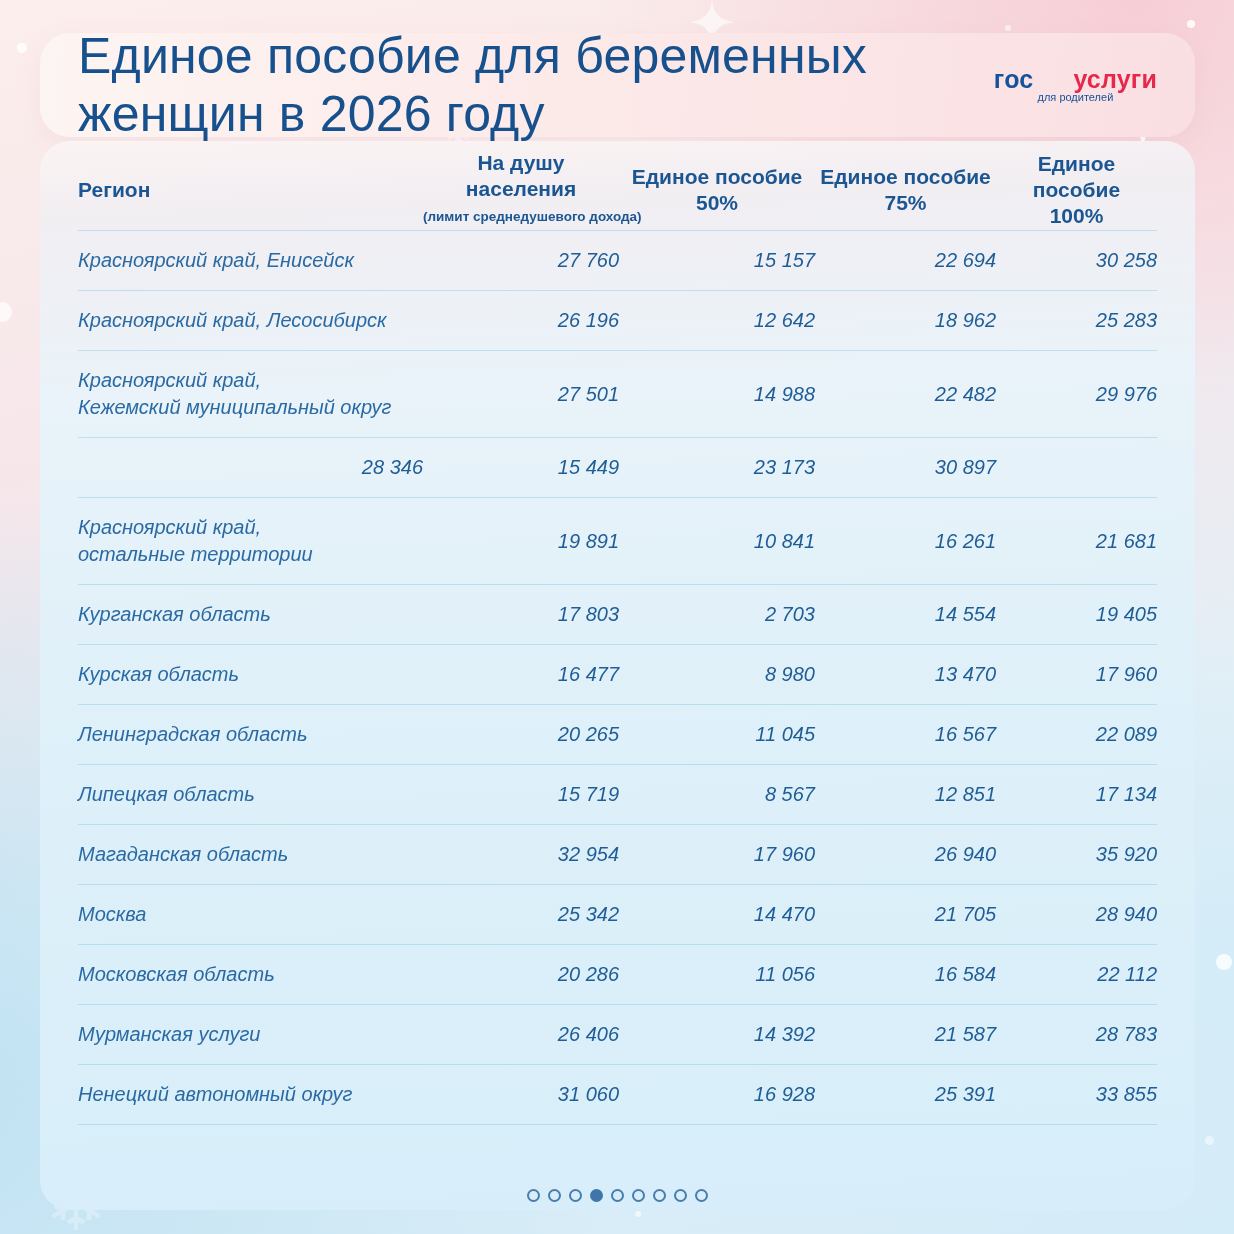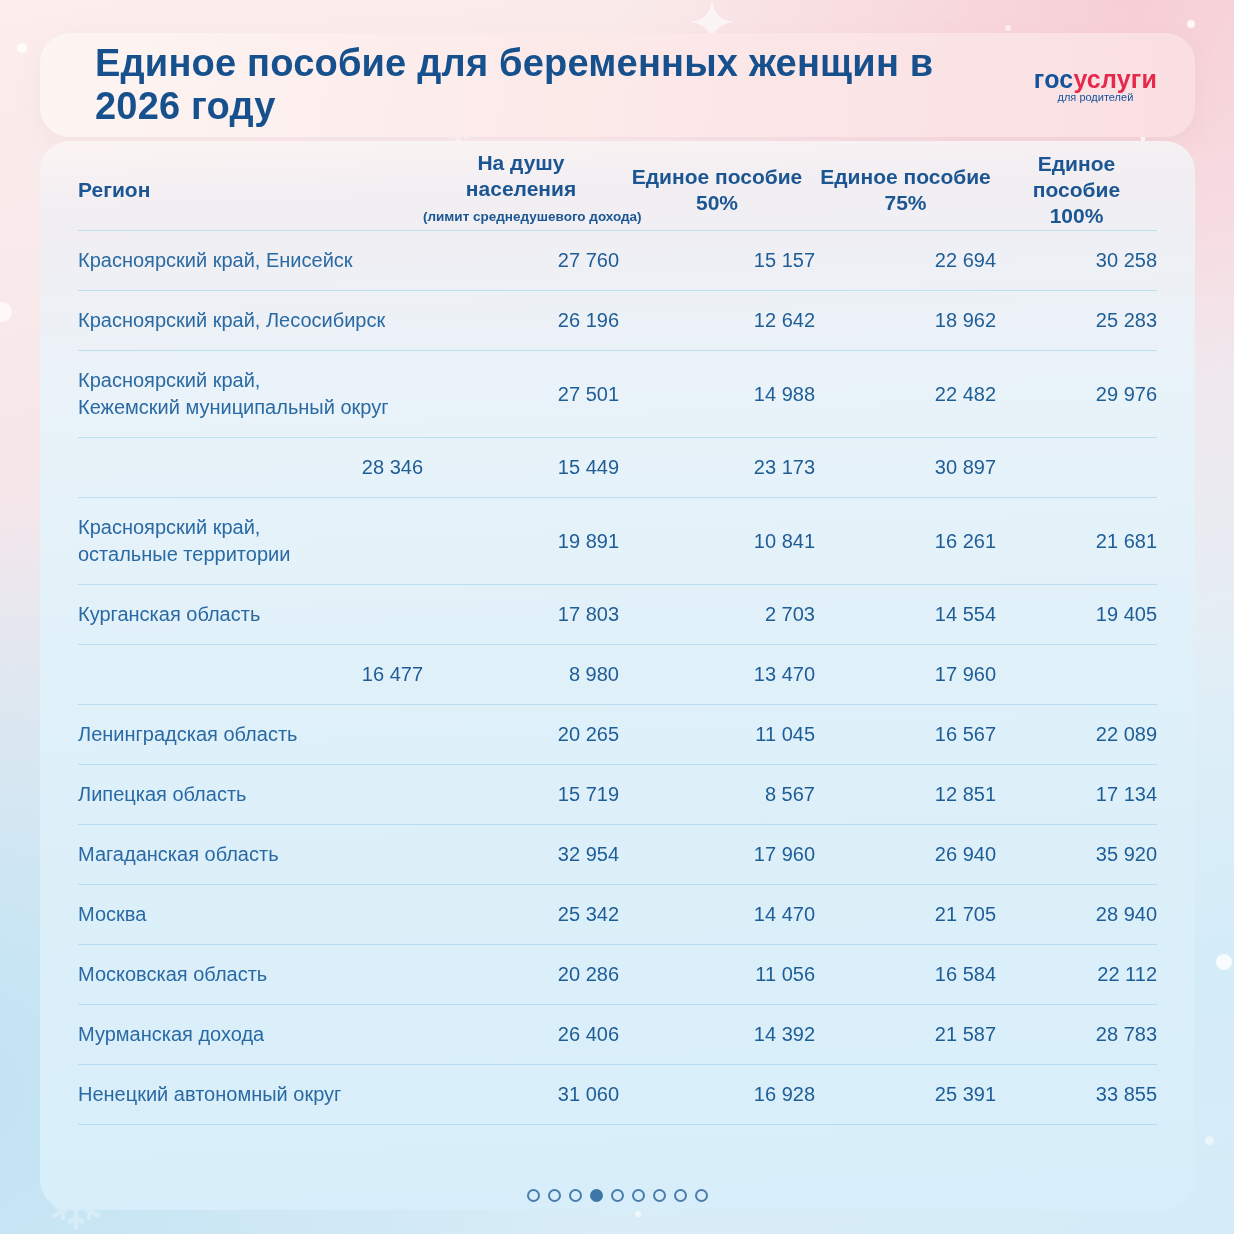--- a/index.html
+++ b/index.html
@@ -12,39 +12,39 @@
       radial-gradient(700px 500px at 100% 78%, rgba(210,236,249,.8) 0%, rgba(210,236,249,0) 70%),
       linear-gradient(168deg,#fceeec 0%,#f6e6ea 32%,#e2eff6 64%,#d5ecf8 100%);
   }
   .card{position:absolute;left:40px;width:1155px;box-sizing:border-box;border-radius:30px;}
   .title-card{
     top:33px;height:104px;padding:0 38px;
     display:flex;align-items:center;justify-content:space-between;
     background:linear-gradient(96deg,#fdf5f3 0%,#fceae9 45%,#fadfe2 100%);
     box-shadow:0 8px 24px rgba(205,140,150,.10);
   }
-  .page-title{font-size:38px;font-weight:bold;color:var(--title-blue,#16508d);margin:17px;letter-spacing:.2px;}
+  .page-title{font-size:50px;font-weight:normal;color:var(--title-blue,#16508d);margin:0;letter-spacing:.2px;}
   .logo{text-align:center;line-height:1;}
   .logo-main{font-size:25px;font-weight:bold;letter-spacing:.2px;}
   .logo-gos{color:var(--logo-blue,#14529c);}
-  .logo-uslugi{color:var(--logo-red,#e6294b);}
+  .logo-uslugi{color:var(--logo-red,#e6294b);margin-left:40px;}
   .logo-sub{font-size:11px;color:var(--logo-blue,#14529c);}
   .table-card{
     top:141px;height:1069px;padding:9px 38px 0;
     background:linear-gradient(178deg,#fcf4f3 0%,#f2eef2 6%,#e9f3f9 24%,#def0f9 55%,#d7eefa 100%);
   }
   .thead,.trow{
     display:grid;grid-template-columns:345px 196px 196px 181px 161px;
     align-items:center;border-bottom:1px solid rgba(150,207,232,.55);
   }
   .thead{min-height:80px;}
   .th{font-weight:bold;font-size:21px;color:var(--header-blue,#1b5692);line-height:26px;}
   .center{text-align:center;}
   .note{font-size:13.5px;font-weight:bold;white-space:nowrap;margin-top:2px;}
-  .trow{padding:16px 0;min-height:27px;}
+  .trow{padding:16px 0;min-height:27px;font-style:italic;}
   .region{font-size:20px;color:var(--region-blue,#2a6aa4);line-height:27px;white-space:pre-line;}
   .num{font-size:20px;color:var(--number-blue,#1f5d97);text-align:right;}
   .dots{position:absolute;left:0;right:0;bottom:8px;display:flex;justify-content:center;gap:8px;}
   .dot{width:13px;height:13px;border-radius:50%;border:2px solid var(--dot-blue,#4a7dab);box-sizing:border-box;cursor:pointer;}
   .dot.active{background:var(--dot-blue-active,#3f76a9);border-color:var(--dot-blue-active,#3f76a9);}
   
   .deco{position:absolute;pointer-events:none;}
   .snow{background:#fff;border-radius:50%;}
   .flake{color:#fff;line-height:1;}
   .sparkle svg{display:block;}
@@ -175,20 +175,21 @@
           <div class="cell num">21 681</div>
         </div>
         <div class="trow">
           <div class="cell region">Курганская область</div>
           <div class="cell num">17 803</div>
           <div class="cell num">2 703</div>
           <div class="cell num">14 554</div>
           <div class="cell num">19 405</div>
         </div>
         <div class="trow">
+          <div class="cell region">Курская область</div>
           <div class="cell num">16 477</div>
           <div class="cell num">8 980</div>
           <div class="cell num">13 470</div>
           <div class="cell num">17 960</div>
         </div>
         <div class="trow">
           <div class="cell region">Ленинградская область</div>
           <div class="cell num">20 265</div>
           <div class="cell num">11 045</div>
           <div class="cell num">16 567</div>
@@ -216,21 +217,21 @@
           <div class="cell num">28 940</div>
         </div>
         <div class="trow">
           <div class="cell region">Московская область</div>
           <div class="cell num">20 286</div>
           <div class="cell num">11 056</div>
           <div class="cell num">16 584</div>
           <div class="cell num">22 112</div>
         </div>
         <div class="trow">
-          <div class="cell region">Мурманская дохода</div>
+          <div class="cell region">Мурманская услуги</div>
           <div class="cell num">26 406</div>
           <div class="cell num">14 392</div>
           <div class="cell num">21 587</div>
           <div class="cell num">28 783</div>
         </div>
         <div class="trow">
           <div class="cell region">Ненецкий автономный округ</div>
           <div class="cell num">31 060</div>
           <div class="cell num">16 928</div>
           <div class="cell num">25 391</div>

